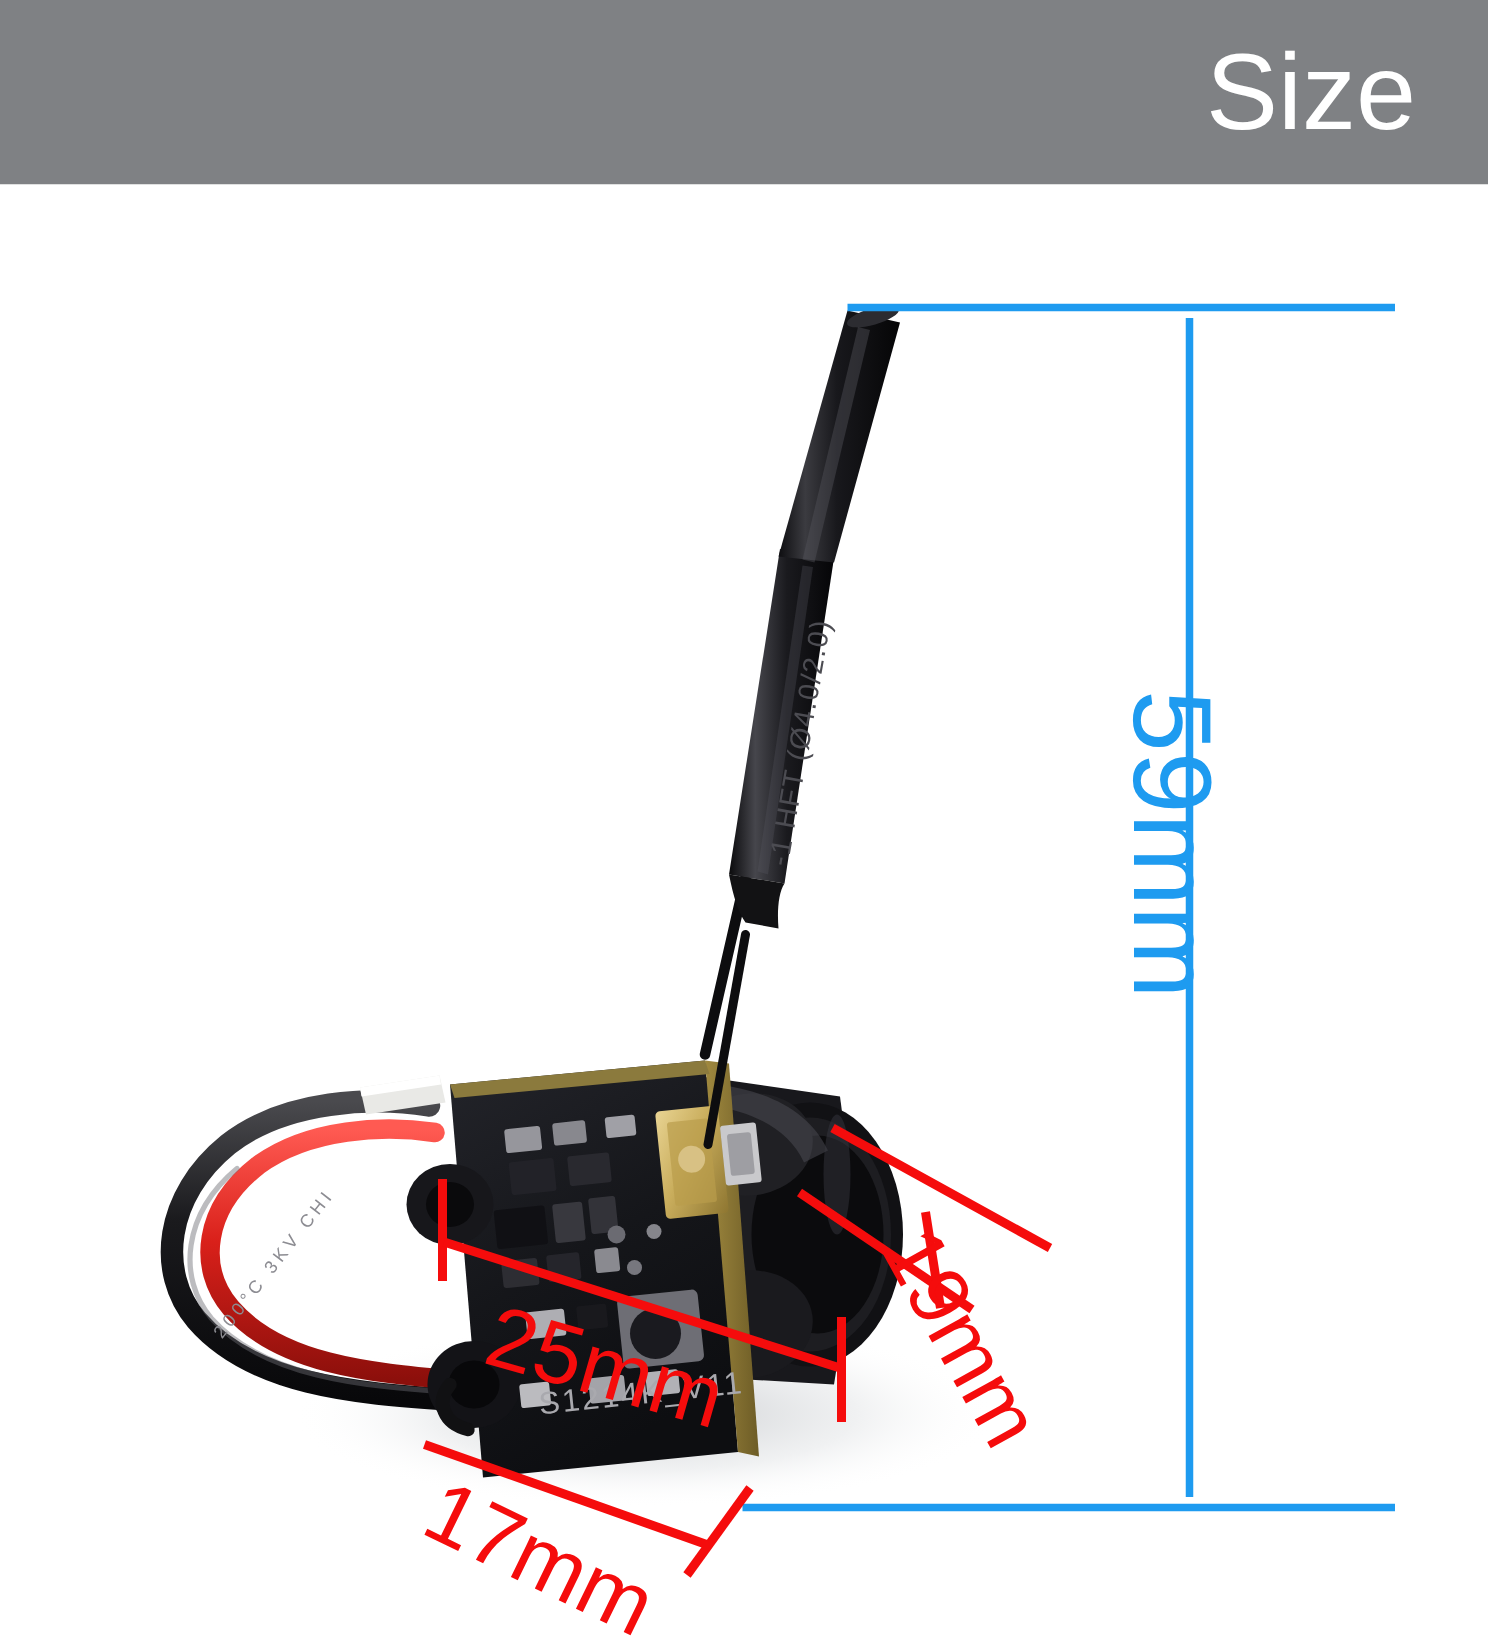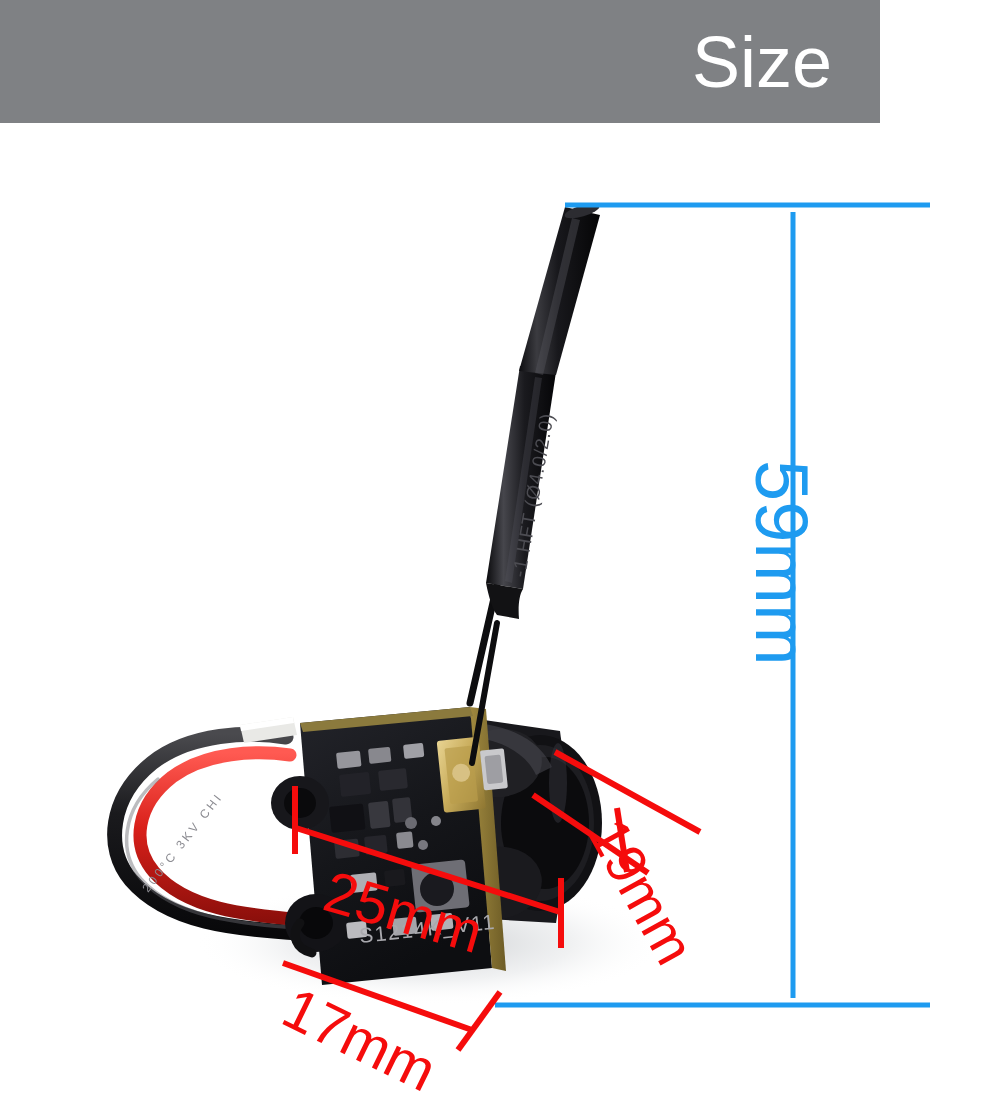--- a/index.html
+++ b/index.html
@@ -8,21 +8,21 @@
     font-family:"Liberation Sans","DejaVu Sans",sans-serif;
     width:1000px;height:1100px;overflow:hidden;
   }
   #stage{
     position:relative;width:1000px;height:1100px;background:#ffffff;
     overflow:hidden;
   }
 
   
   #header{
-    position:absolute;left:0;top:0;width:880px;height:123px;
+    position:absolute;left:0;top:0;width:992px;height:123px;
     background:#7f8184;
   }
   #header-title{
     position:absolute;right:48px;top:50%;transform:translateY(-50%);
     color:#ffffff;font-size:72px;line-height:1;font-weight:400;
     letter-spacing:0px;white-space:nowrap;
   }
 
   
   #photo{

